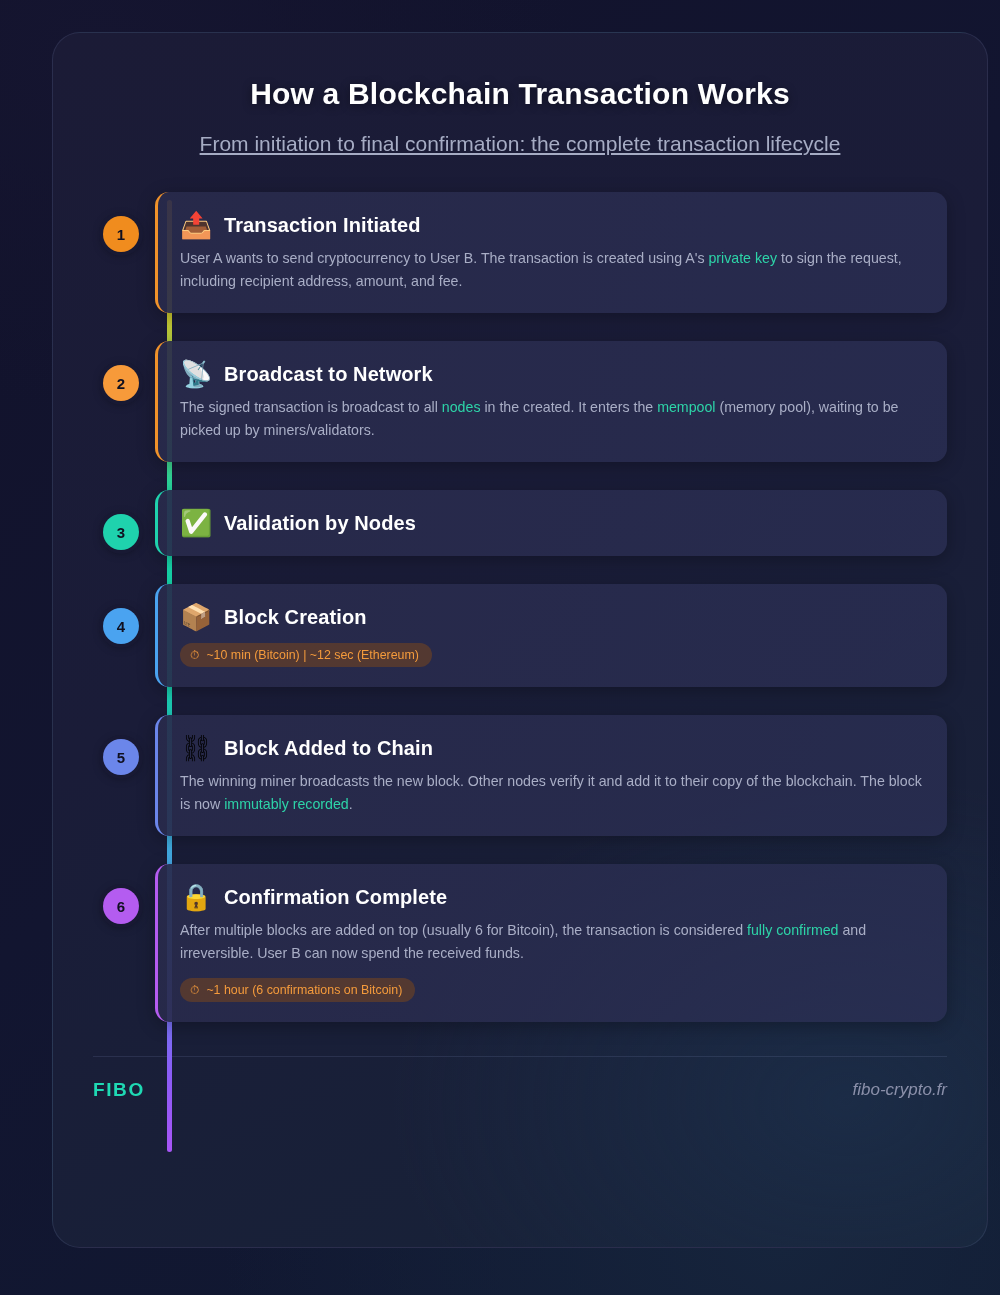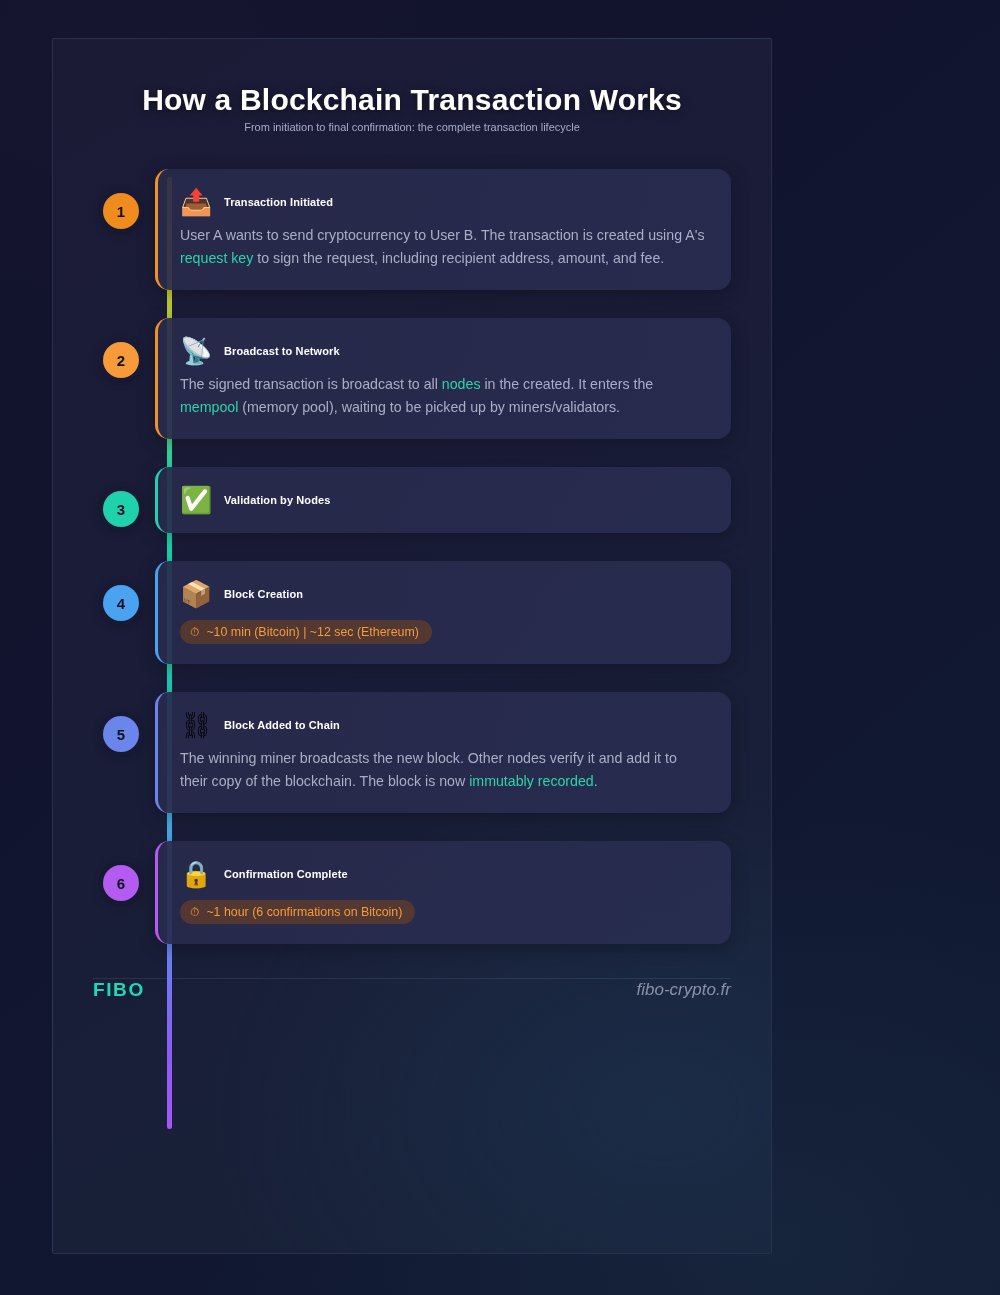--- a/index.html
+++ b/index.html
@@ -15,25 +15,25 @@
     background:
       radial-gradient(ellipse 900px 700px at 78% 96%, #16243c 0%, rgba(22,36,60,0) 62%),
       radial-gradient(ellipse 800px 600px at 10% 4%, #151530 0%, rgba(21,21,48,0) 60%),
       linear-gradient(140deg, #12122b 0%, #121530 45%, #101b33 100%);
     -webkit-font-smoothing: antialiased;
   }
 
   .infographic {
     position: absolute;
     left: 52px;
-    top: 38px;
-    width: 720px;
+    top: 32px;
+    width: 936px;
     height: 1216px;
     box-sizing: border-box;
-    border-radius: 2px;
+    border-radius: 28px;
     border: 1px solid rgba(130,140,190,0.16);
     background:
       radial-gradient(ellipse 700px 500px at 85% 88%, rgba(30,52,82,0.55) 0%, rgba(30,52,82,0) 65%),
       linear-gradient(150deg, #1b1b36 0%, #1a1c38 42%, #172338 100%);
     overflow: hidden;
   }
 
   
   .header {
     padding: 44px 40px 0 40px;
@@ -41,24 +41,25 @@
   }
   .title {
     margin: 0;
     font-size: 30px;
     font-weight: bold;
     color: #ffffff;
     letter-spacing: 0.2px;
     text-shadow: 0 2px 10px rgba(0,0,0,0.45);
   }
   .subtitle {
-    margin: 4px 0 0 0;
-    font-size: 11px;
+    margin: 21px 0 0 0;
+    font-size: 21px;
     color: #a6acc4;
     font-weight: normal;
+    text-decoration: underline;
   }
 
   
   .timeline {
     position: relative;
     margin: 36px 0 0 0;
     padding: 0 40px 0 62px;
   }
   .rail {
     position: absolute;
@@ -125,21 +126,21 @@
   }
   .step-icon {
     font-size: 26px;
     line-height: 1;
     flex: 0 0 auto;
     width: 30px;
     text-align: center;
   }
   .card-title {
     margin: 0;
-    font-size: 11px;
+    font-size: 20px;
     font-weight: bold;
     color: #ffffff;
     letter-spacing: 0.1px;
   }
   .card-desc {
     margin: 9px 0 0 0;
     font-size: 14.2px;
     line-height: 1.62;
     color: #a9aec6;
   }
@@ -155,20 +156,21 @@
     background: rgba(120,70,30,0.55);
     font-size: 12.4px;
     color: #f59b3c;
     white-space: nowrap;
   }
   .time-badge .clock-ico { font-size: 12px; }
 
   
   .footer {
     margin: 34px 40px 0 40px;
+    padding-top: 22px;
     border-top: 1px solid rgba(130,140,190,0.17);
     display: flex;
     align-items: center;
     justify-content: space-between;
   }
   .brand {
     font-size: 19px;
     font-weight: bold;
     color: #1fd9b4;
     letter-spacing: 1.6px;
@@ -192,21 +194,21 @@
   <div class="timeline">
     <div class="rail"></div>
     <div id="steps-container">
         <div class="step">
           <div class="badge" style="background: rgb(240, 140, 30);">1</div>
           <div class="card" style="border-left-color: rgb(240, 146, 42);">
             <div class="card-head">
               <span class="step-icon">📤</span>
               <h2 class="card-title">Transaction Initiated</h2>
             </div>
-            <p class="card-desc"><span>User A wants to send cryptocurrency to User B. The transaction is created using A's </span><span class="hl">request key</span><span> to sign the request, including recipient address, amount, and fee.</span></p>
+            <p class="card-desc"><span>User A wants to send cryptocurrency to User B. The transaction is created using A's </span><span class="hl">private key</span><span> to sign the request, including recipient address, amount, and fee.</span></p>
           </div>
         </div>
         <div class="step">
           <div class="badge" style="background: rgb(247, 154, 58);">2</div>
           <div class="card" style="border-left-color: rgb(240, 146, 42);">
             <div class="card-head">
               <span class="step-icon">📡</span>
               <h2 class="card-title">Broadcast to Network</h2>
             </div>
             <p class="card-desc"><span>The signed transaction is broadcast to all </span><span class="hl">nodes</span><span> in the created. It enters the </span><span class="hl">mempool</span><span> (memory pool), waiting to be picked up by miners/validators.</span></p>
@@ -239,21 +241,21 @@
               <h2 class="card-title">Block Added to Chain</h2>
             </div>
             <p class="card-desc"><span>The winning miner broadcasts the new block. Other nodes verify it and add it to their copy of the blockchain. The block is now </span><span class="hl">immutably recorded</span><span>.</span></p>
           </div>
         </div>
         <div class="step">
           <div class="badge" style="background: rgb(180, 92, 240);">6</div>
           <div class="card" style="border-left-color: rgb(180, 92, 240);"><div class="card-head">
               <span class="step-icon">🔒</span>
               <h2 class="card-title">Confirmation Complete</h2>
-            </div><div class="time-badge">
+            </div><p class="card-desc"><span>After multiple blocks are added on top (usually 6 for Bitcoin), the transaction is considered </span><span class="hl">fully confirmed</span><span> and irreversible. User B can now spend the received funds.</span></p><div class="time-badge">
               <span class="clock-ico">⏱</span>
               <span>~1 hour (6 confirmations on Bitcoin)</span>
             </div></div>
         </div>
       </div>
   </div>
 
   <div class="footer">
     <div class="brand">FIBO</div>
     <div class="site">fibo-crypto.fr</div>

